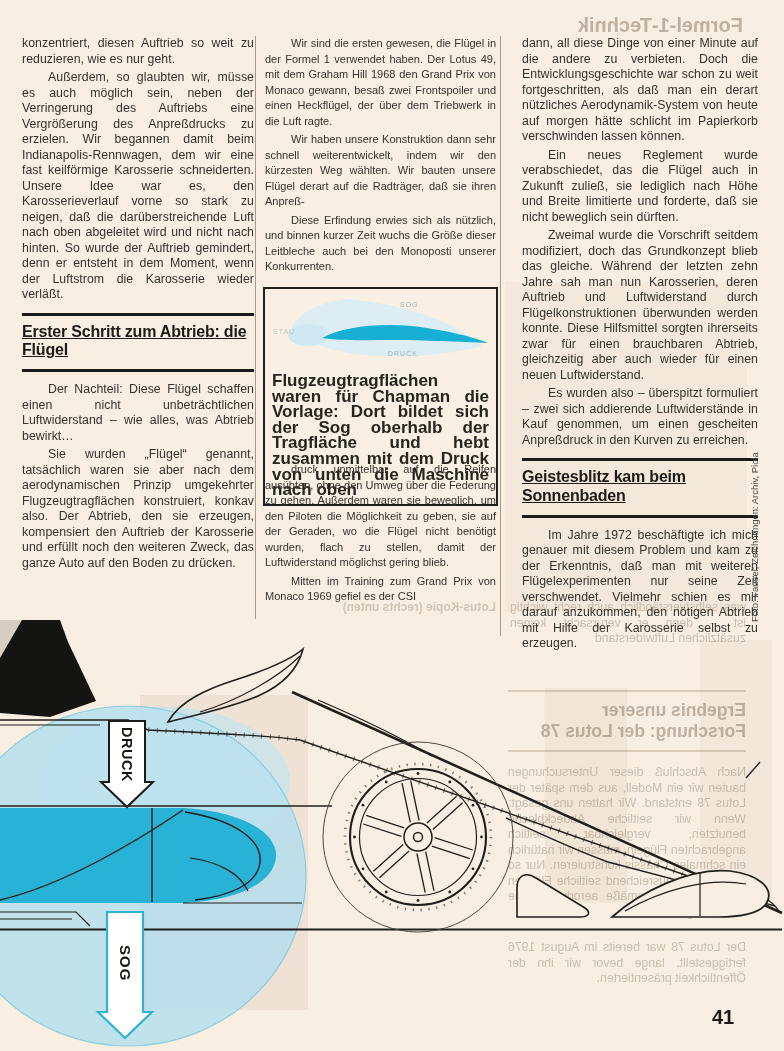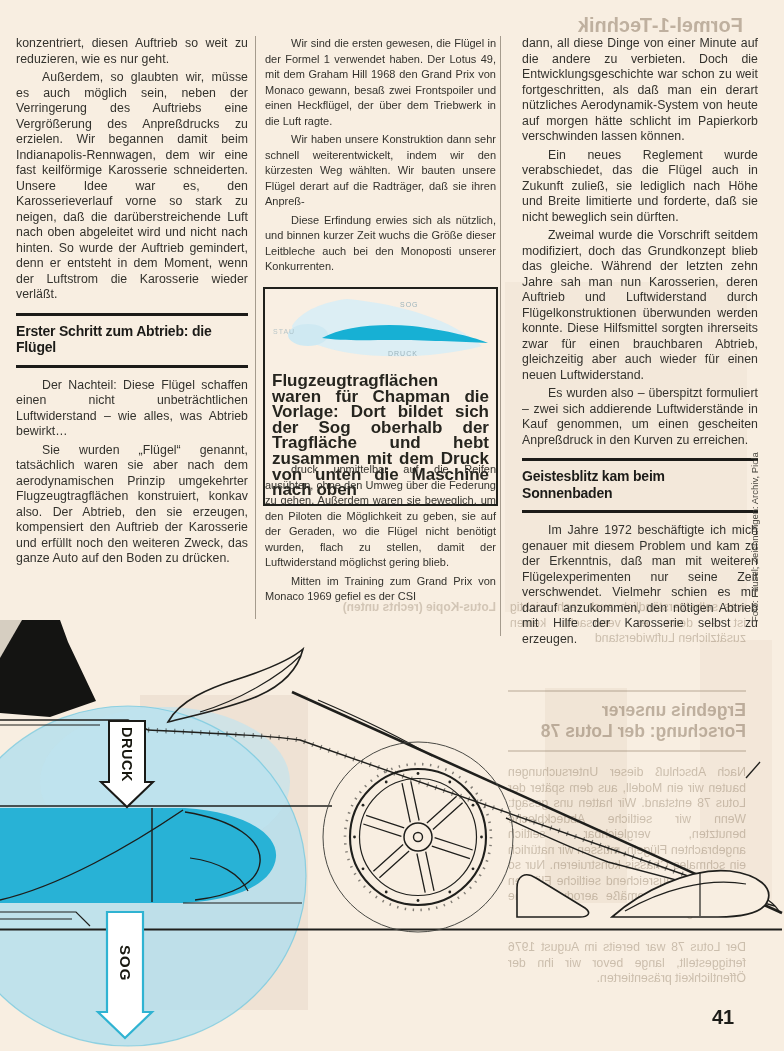--- a/index.html
+++ b/index.html
@@ -6,30 +6,30 @@
   .page{
     position:relative; width:784px; height:1051px; margin:0 auto;
     background:#f8eee1; overflow:hidden;
     font-family:"Liberation Sans", sans-serif; color:#33322d;
   }
   
   .col{position:absolute; top:36px; font-size:12.3px; line-height:15.5px;
        text-align:justify; letter-spacing:.05px;}
   .col p{margin:0 0 3px 0; text-indent:26px;}
   .col p.noindent{text-indent:0;}
-  #col1{left:16px;  width:232px;}
+  #col1{left:22px;  width:232px;}
   #col2a{left:265px; width:231px; position:absolute; top:36px;}
   #col2b{left:265px; width:231px; position:absolute; top:462px;}
   #col2a,#col2b{font-size:11px; line-height:15.5px; text-align:justify;}
   #col2a p,#col2b p{margin:0 0 3px 0; text-indent:26px;}
   #col3{left:510px; width:236px;margin-left:12px;}
   .rule-v{position:absolute; width:1px; background:rgba(120,110,95,.65);}
   .head-block{border-top:3px solid #1c1b18; border-bottom:3px solid #1c1b18;
-    padding:7px 0 9px 0; margin:10px 0 10px 0; font-weight:bold; font-size:14px;
-    line-height:1.18; text-align:left; letter-spacing:-.2px; color:#1c1b18;}
+    padding:7px 0 9px 0; margin:10px 0 10px 0; font-weight:bold; font-size:16px;
+    line-height:1.18; text-align:left; letter-spacing:-.2px; color:#1c1b18;text-decoration:underline;}
   
   #airfoil-box{position:absolute; left:263px; top:287px; width:235px;
     box-sizing:border-box; border:2px solid #20201c; background:#f9efe3;
     padding:5px 7px 6px 7px; z-index:3;}
   #airfoil-box .cap{font-weight:bold; font-size:17px; line-height:15.6px;
     text-align:justify; margin-top:3px; color:#26251f;}
   .tinylbl{fill:#9db4bc; font-size:7px; font-family:"Liberation Sans",sans-serif; letter-spacing:1px;}
   
   .ghost{position:absolute; transform:scale(-1,1); color:rgba(124,104,80,.36);
     text-align:justify; z-index:1; pointer-events:none;}

